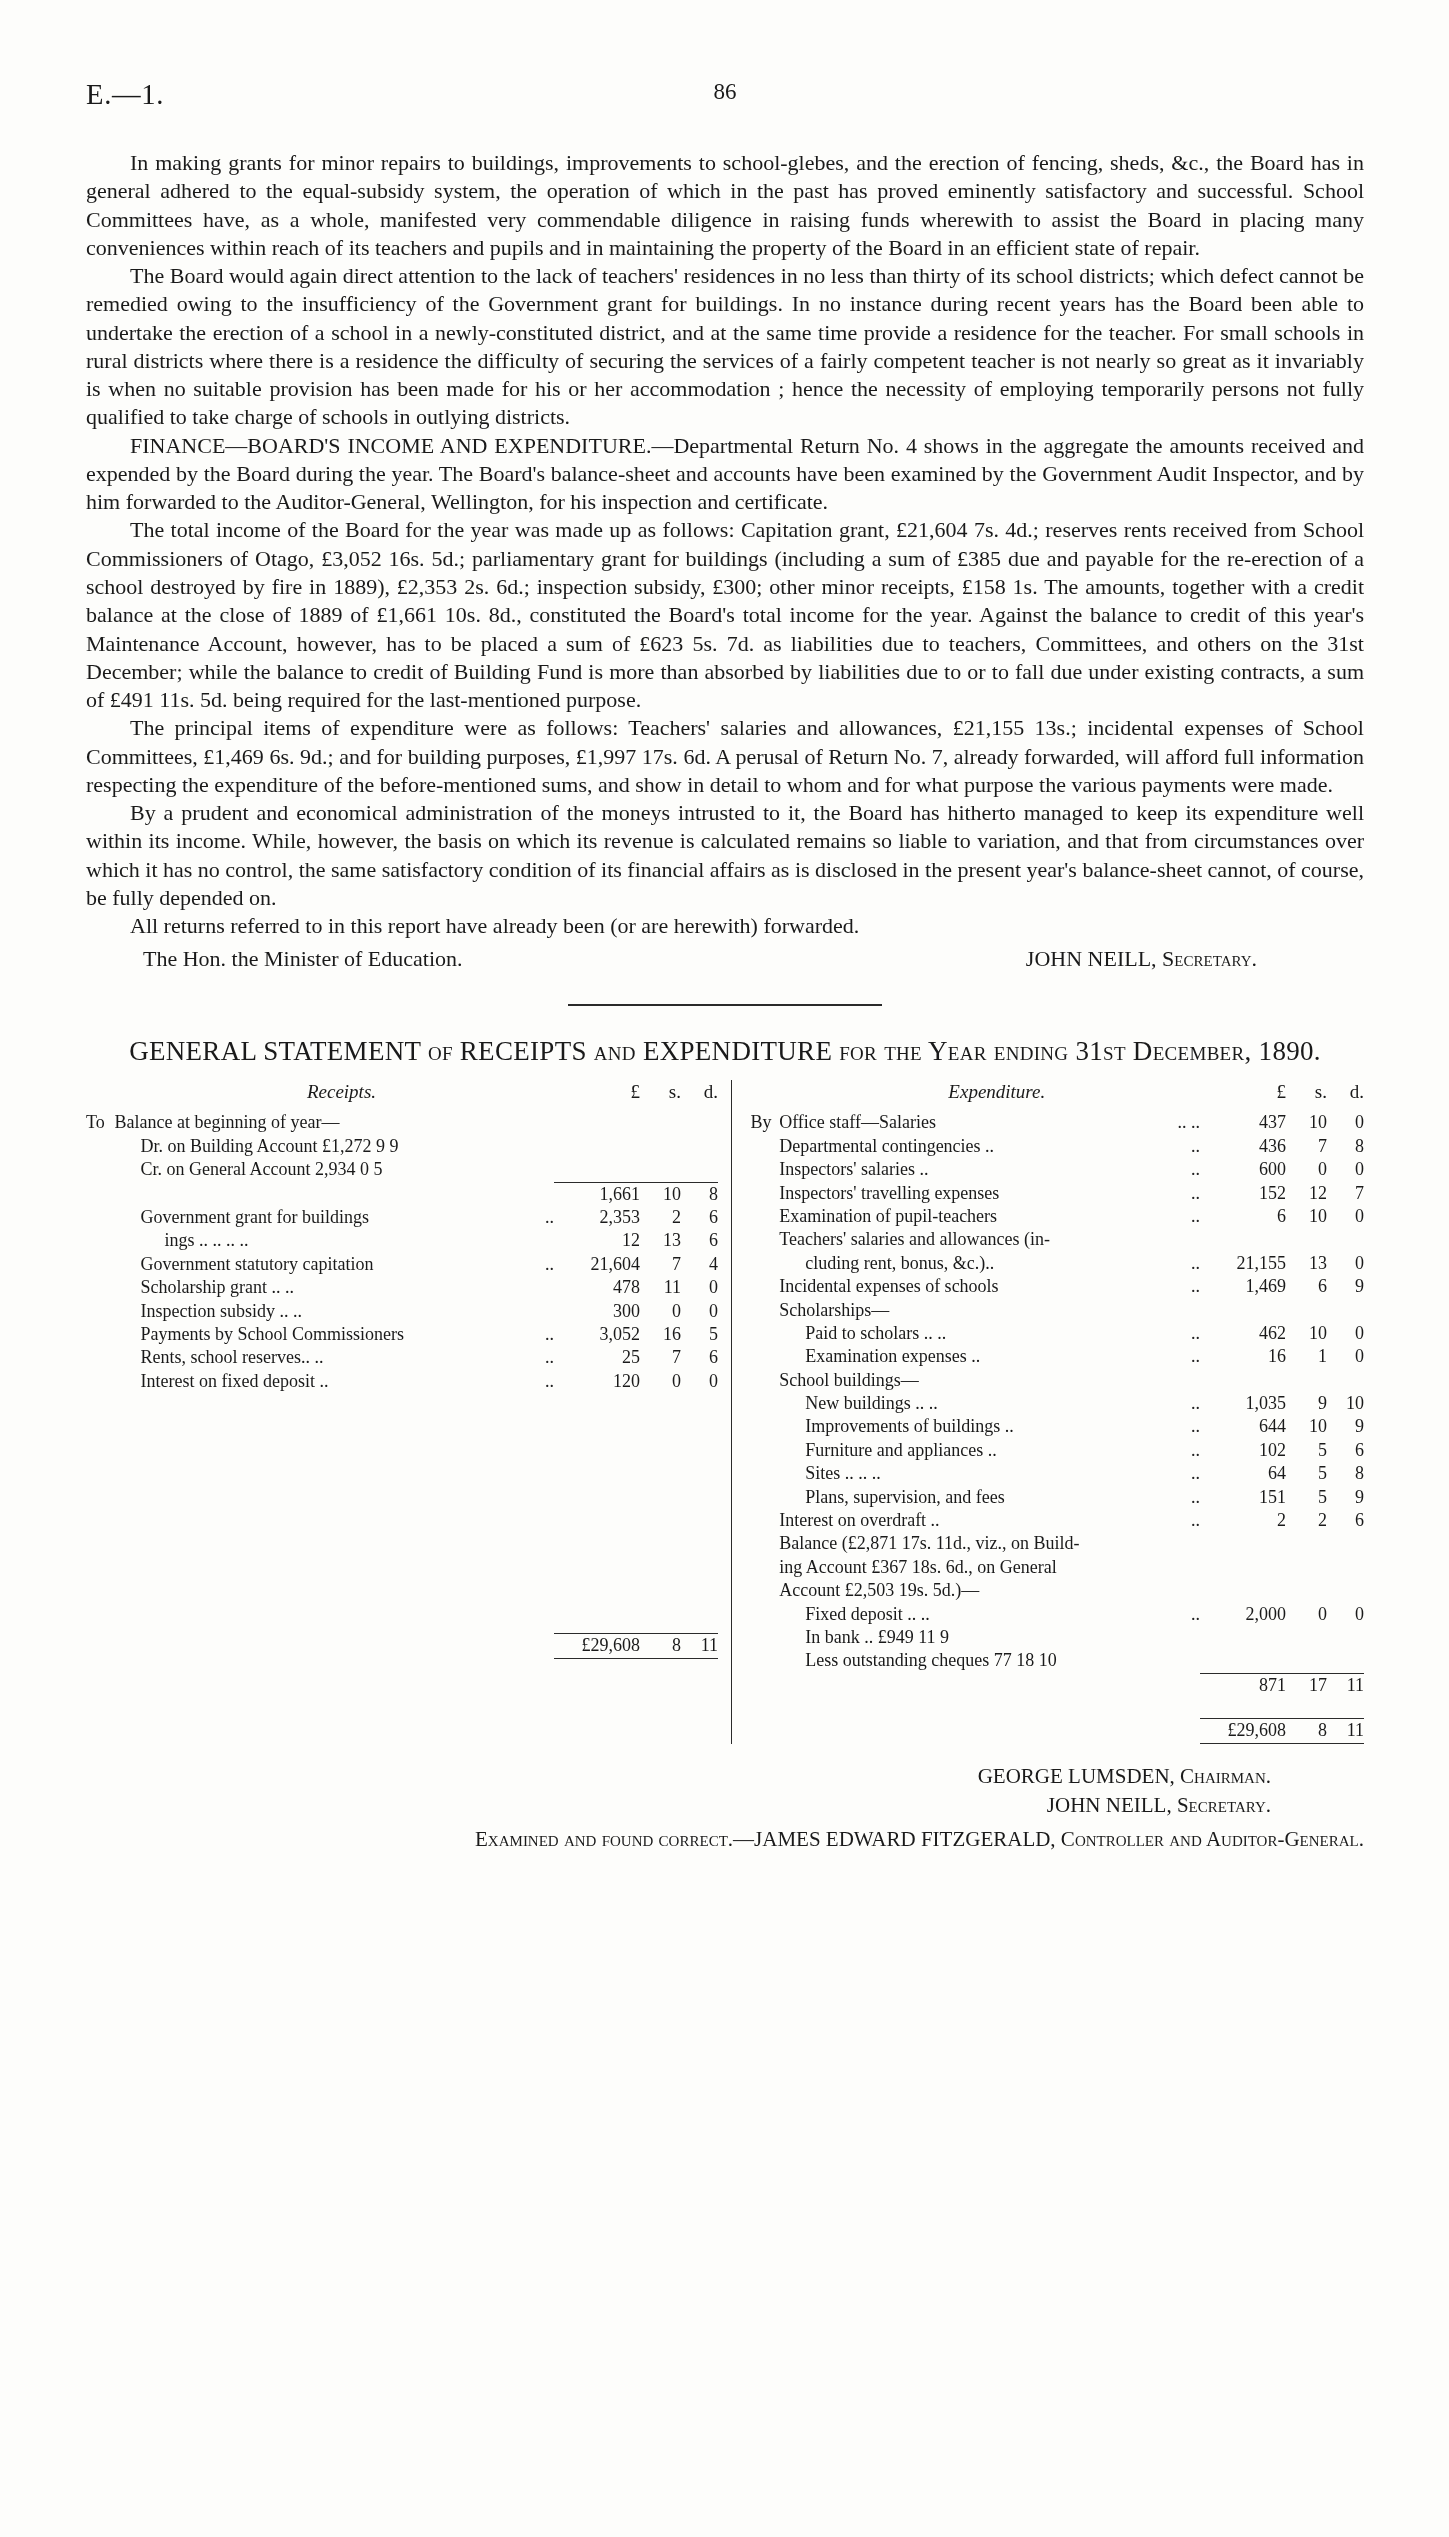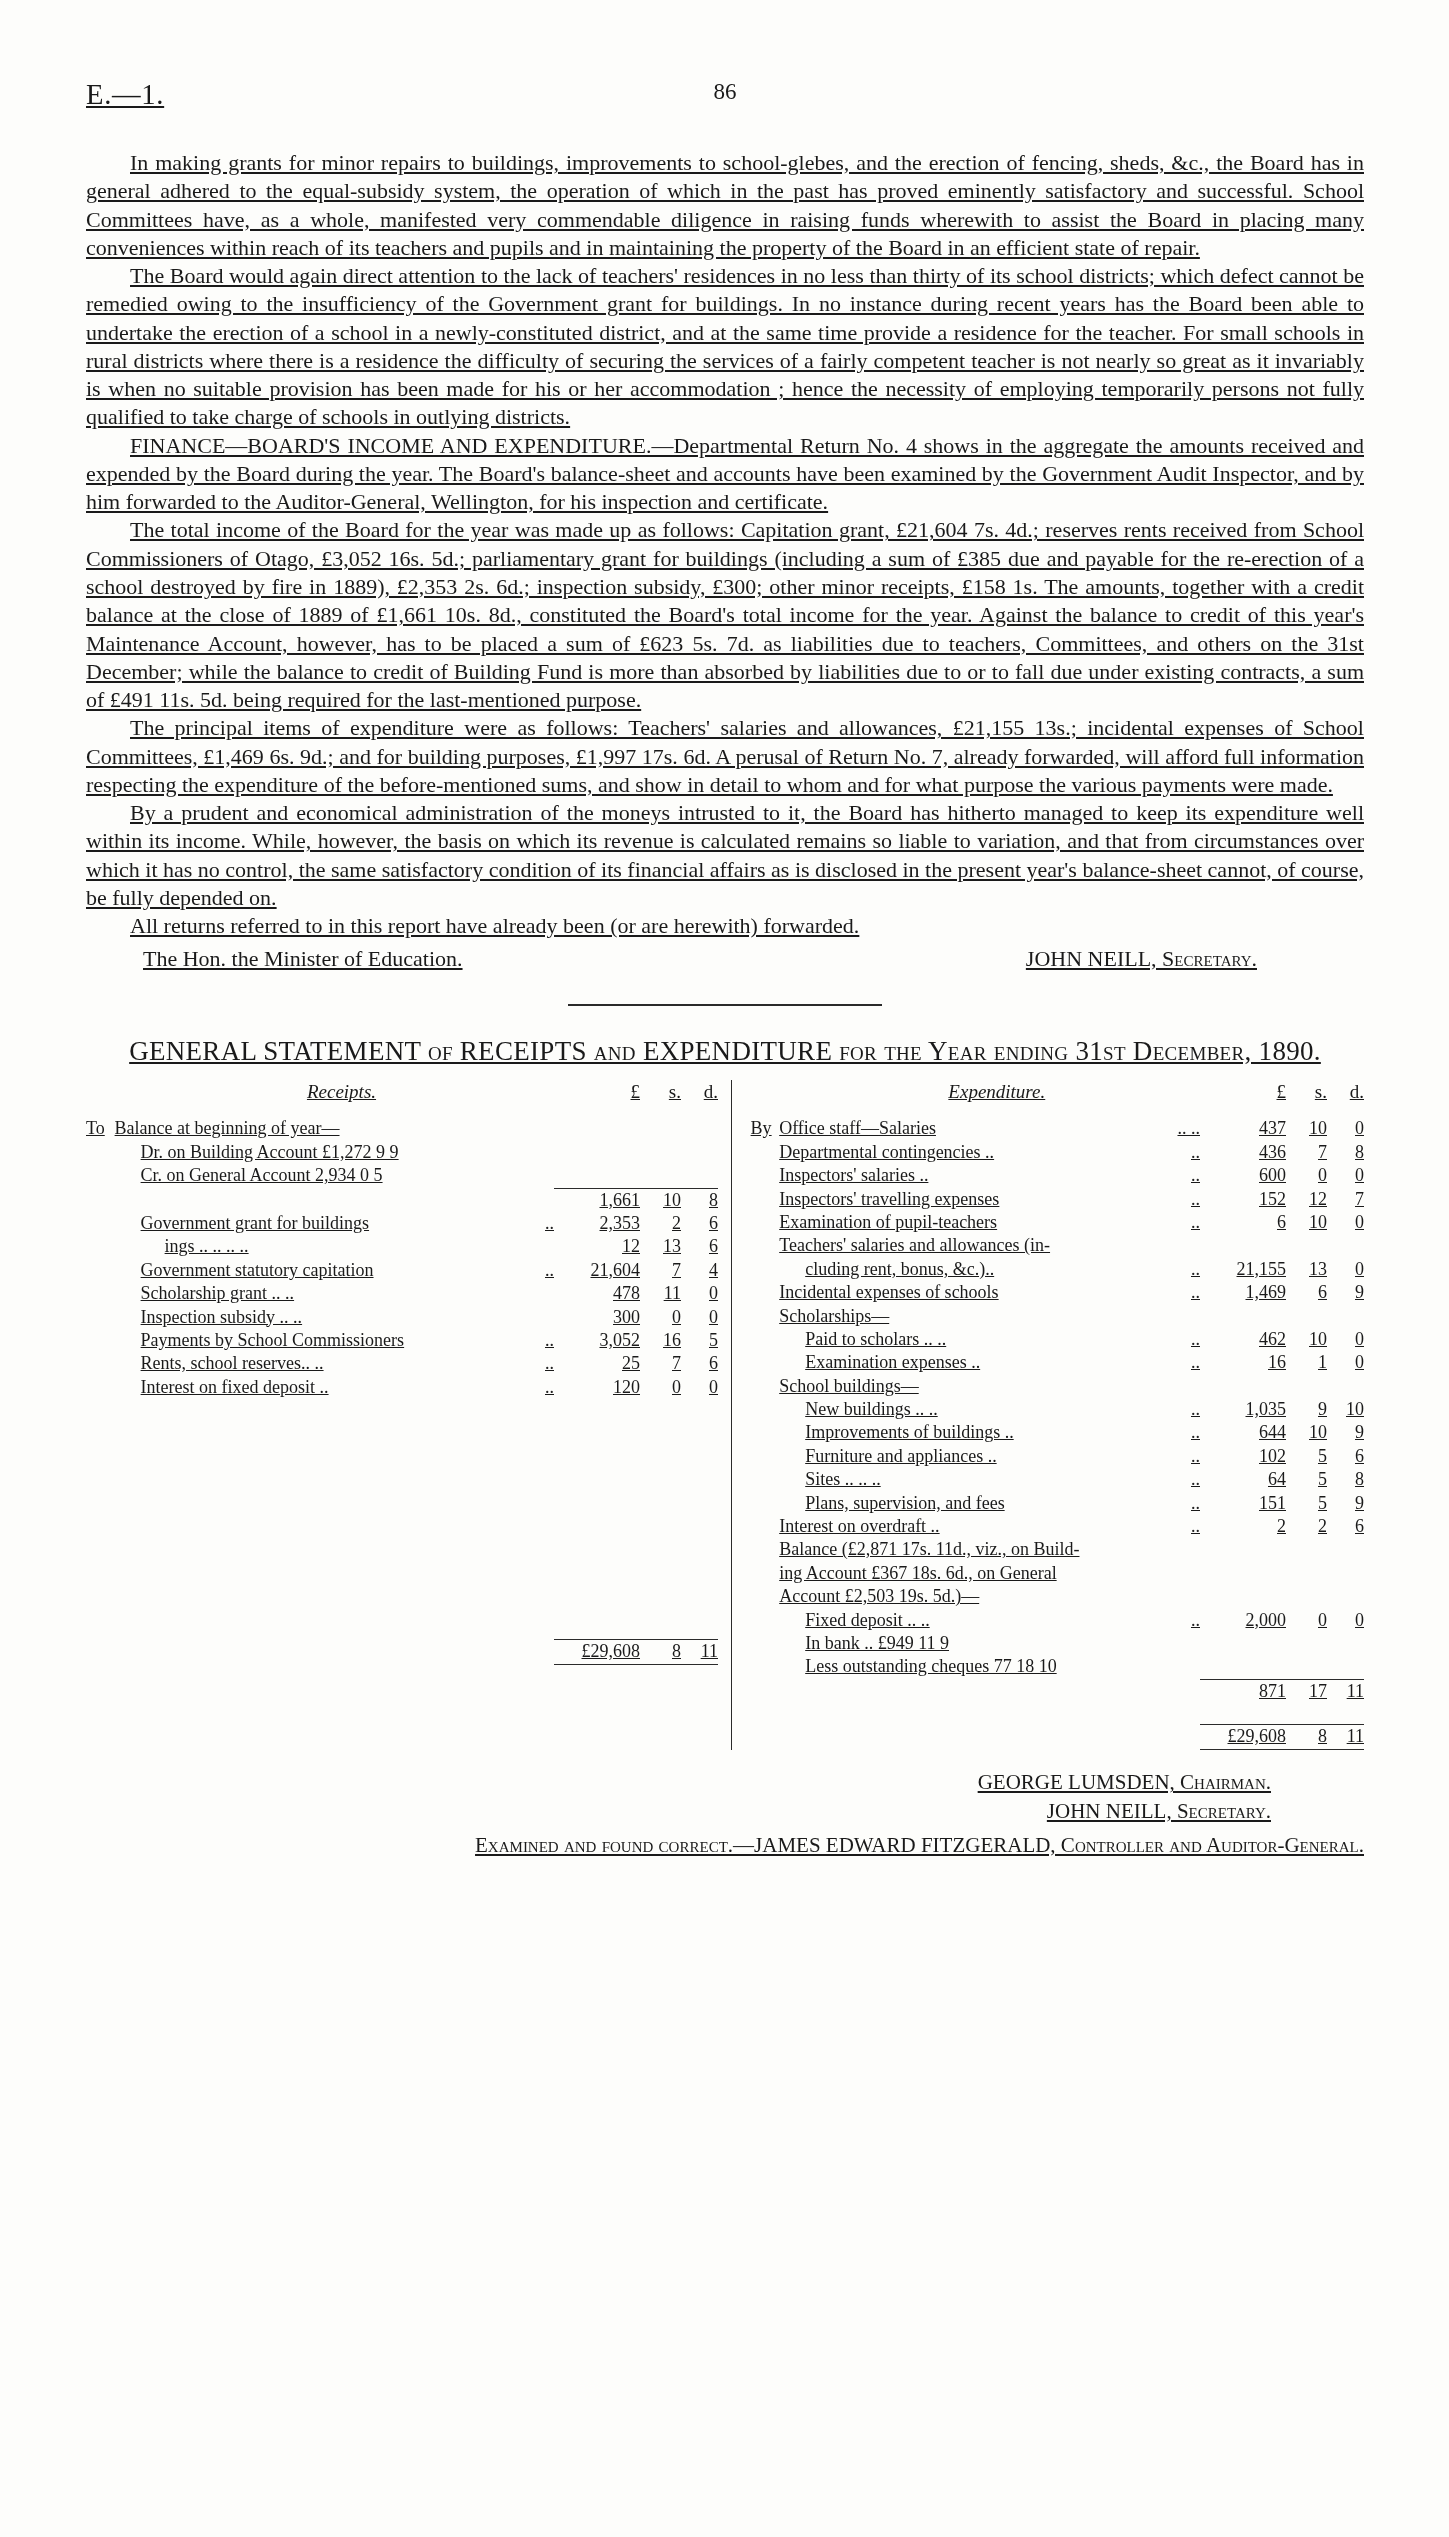--- a/index.html
+++ b/index.html
@@ -20,21 +20,20 @@
     left: 0; top: 0;
     width: 1449px;
     height: 2538px;
     background: #fdfdfb;
   }
   .content {
     position: absolute;
     left: 86px;
     top: 79px;
     width: 1278px;
-    text-decoration: underline;
   }
   .header-row {
     display: flex;
     align-items: baseline;
     position: relative;
     height: 50px;
   }
   .doc-code {
     font-size: 28.6px;
     letter-spacing: 0.7px;
@@ -106,21 +105,21 @@
   .acct-right {
     width: 632px;
     padding-left: 18.6px;
     box-sizing: border-box;
   }
   .col-head {
     display: flex;
     align-items: baseline;
     font-style: italic;
     font-size: 19px;
-    margin-bottom: 13px;
+    margin-bottom: 7px;
   }
   .col-head .title {
     flex: 1;
     text-align: center;
     padding-left: 43px;
   }
   .col-head .lsd {
     display: flex;
     font-style: normal;
   }

